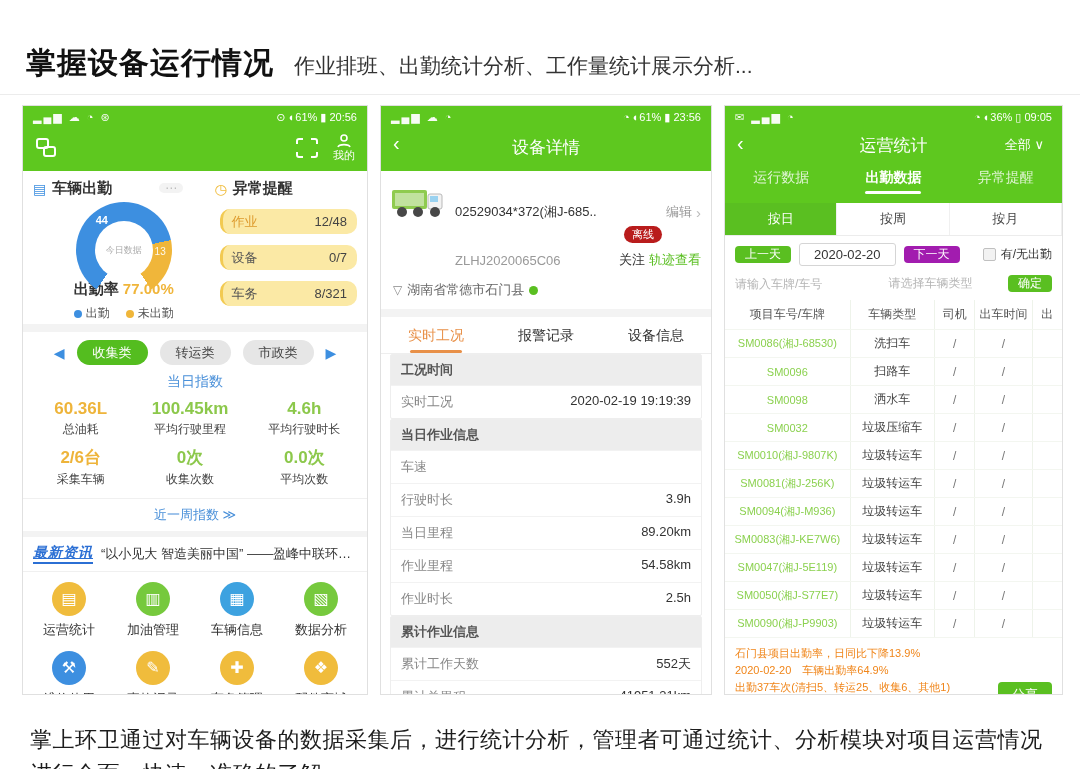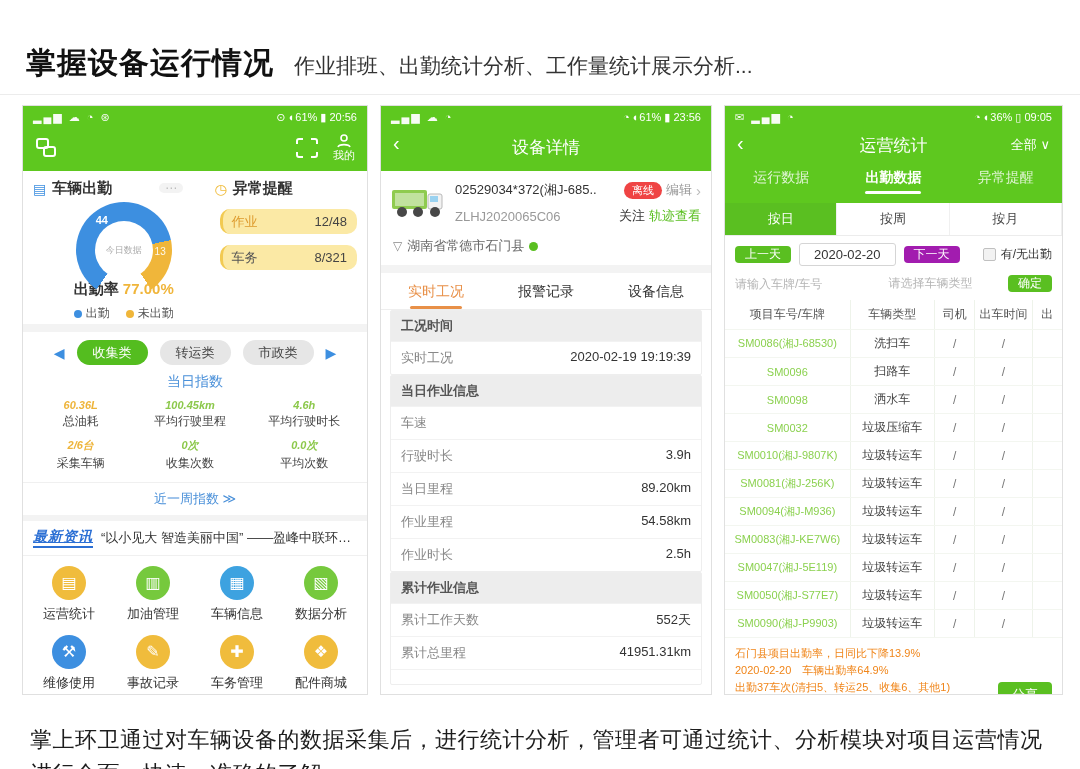--- a/index.html
+++ b/index.html
@@ -46,58 +46,58 @@
   .dot { width:8px; height:8px; border-radius:50%; display:inline-block; }
   .alerts { padding-left:6px; }
   .alert-pill { display:flex; justify-content:space-between; align-items:center; background:#fbe9a5; border-left:3px solid #f2ca52; border-radius:10px; height:25px; padding:0 10px 0 8px; margin-top:11px; font-size:13px; }
   .alert-pill .val { color:#444; }
   .divider { height:8px; background:#f3f3f3; }
   .cat-row { display:flex; align-items:center; justify-content:center; gap:12px; padding:8px 6px 4px; }
   .cat-arrow { color:#3d8fe0; font-size:14px; }
   .cat-pill { border-radius:13px; height:25px; line-height:25px; padding:0 16px; font-size:13px; }
   .blue-link { text-align:center; color:#4a90d9; font-size:14px; padding:4px 0; }
   .stats { display:grid; grid-template-columns:1fr 1.2fr 1.1fr; row-gap:8px; padding:4px 8px 10px; text-align:center; }
-  .stat .v { font-size:11px; font-weight:bold;font-style:italic; }
+  .stat .v { font-size:17px; font-weight:bold; }
   .stat .l { font-size:12px; color:#444; margin-top:2px; }
   .week-link { border-top:1px solid #f0f0f0; font-size:13px; padding:7px 0; }
   .news { display:flex; align-items:center; gap:8px; border-top:6px solid #f3f3f3; border-bottom:1px solid #f0f0f0; padding:7px 10px; font-size:13px; color:#333; white-space:nowrap; overflow:hidden; }
   .news-badge { color:#2b6fd4; font-weight:bold; font-style:italic; font-size:14px; letter-spacing:1px; flex:none; border-bottom:2px solid #2b6fd4;text-decoration:underline; }
   .news-text { overflow:hidden; text-overflow:ellipsis; }
   .apps { display:grid; grid-template-columns:repeat(4,1fr); row-gap:12px; padding:10px 4px 6px; text-align:center; }
   .app .ico { width:34px; height:34px; border-radius:50%; margin:0 auto; color:#fff; font-size:16px; line-height:34px; }
   .app .lbl { font-size:13px; color:#333; margin-top:5px; }
   
   .p2-titlebar { position:relative; text-align:center; font-size:17px; padding:8px 0 12px; }
   .back { position:absolute; left:12px; top:4px; font-size:20px; color:#fff; }
   .veh-card { display:flex; gap:8px; padding:10px 10px 4px; }
   .truck { flex:none; }
   .veh-main { flex:1; min-width:0; }
   .veh-r1, .veh-r2 { display:flex; align-items:center; gap:4px; }
   .veh-no { font-size:13px; color:#333; flex:1; min-width:0; white-space:nowrap; overflow:hidden; text-overflow:ellipsis; }
-  .off-badge { background:#ef4444; color:#fff; font-size:11px; border-radius:9px; padding:1px 8px; flex:none; }
+  .off-badge { background:#b91c1c; color:#fff; font-size:11px; border-radius:9px; padding:1px 8px; flex:none;margin-top:45px; }
   .edit { color:#999; font-size:13px; flex:none; }
   .chev { color:#bbb; font-size:15px; flex:none; }
   .veh-model { font-size:13px; color:#999; flex:1; margin-top:8px; }
   .follow { color:#333; font-size:13px; margin-top:8px; }
   .track { color:#5abf21; font-size:13px; margin-top:8px; }
   .loc-row { display:flex; align-items:center; gap:5px; padding:8px 12px 10px; font-size:13px; color:#666; }
   .loc-ico { color:#8a8a8a; font-size:12px; }
   .person-dot { width:9px; height:9px; border-radius:50%; background:#5abf21; display:inline-block; }
   .p2-tabs { display:flex; border-top:8px solid #f3f3f3; border-bottom:1px solid #eee; }
   .p2-tab { flex:1; text-align:center; font-size:14px; color:#333; padding:10px 0 8px; position:relative; }
   .p2-tab.active { color:#e89048; }
   .p2-tab.active:after { content:""; position:absolute; left:50%; bottom:0; transform:translateX(-50%); width:52px; height:3px; background:#e89048; border-radius:2px; }
   .section { margin:0 9px 0; border:1px solid #eee; border-radius:2px; }
   .sec-head { background:#ededed; color:#555; font-weight:bold; font-size:13px; padding:6px 10px; }
   .sec-row { display:flex; justify-content:space-between; padding:7px 10px; border-top:1px solid #f2f2f2; font-size:13px; }
   .sec-row .k { color:#888; }
   .sec-row .v { color:#333; }
   
   .p3-titlebar { position:relative; text-align:center; font-size:17px; padding:6px 0 4px; }
-  .p3-all { position:absolute; right:12px; top:8px; font-size:13px; }
+  .p3-all { position:absolute; right:18px; top:8px; font-size:13px; }
   .p3-tabs { display:flex; padding-bottom:7px; }
   .p3-tab { flex:1; text-align:center; font-size:14px; color:rgba(255,255,255,.8); padding:8px 0 9px; position:relative; }
   .p3-tab.active { color:#fff; font-weight:bold; }
   .p3-tab.active:after { content:""; position:absolute; left:50%; bottom:2px; transform:translateX(-50%); width:56px; height:3px; background:#fff; border-radius:2px; }
   .period { display:flex; border-bottom:1px solid #ececec; }
   .period-btn { flex:1; text-align:center; font-size:13px; padding:7px 0; background:#fff; color:#444; border-right:1px solid #f0f0f0; }
   .period-btn.active { background:#5abf21; color:#fff; }
   .date-row { display:flex; align-items:center; gap:8px; padding:7px 10px; }
   .btn { border-radius:4px; font-size:12px; padding:0 10px; color:#fff; }
   .btn-green { background:#5abf21; }
@@ -199,20 +199,24 @@
           <span class="ticon" style="color:#f0bc3c">◷</span>
           <span>异常提醒</span>
         </div>
         <div class="alerts">
 
             <div class="alert-pill">
               <span style="color: rgb(221, 154, 44);">作业</span>
               <span class="val">12/48</span>
             </div>
 
+            <div class="alert-pill">
+              <span style="color: rgb(85, 85, 85);">设备</span>
+              <span class="val">0/7</span>
+            </div>
 
             <div class="alert-pill">
               <span style="color: rgb(85, 85, 85);">车务</span>
               <span class="val">8/321</span>
             </div>
           </div>
       </div>
     </div>
 
     <div class="divider"></div>

